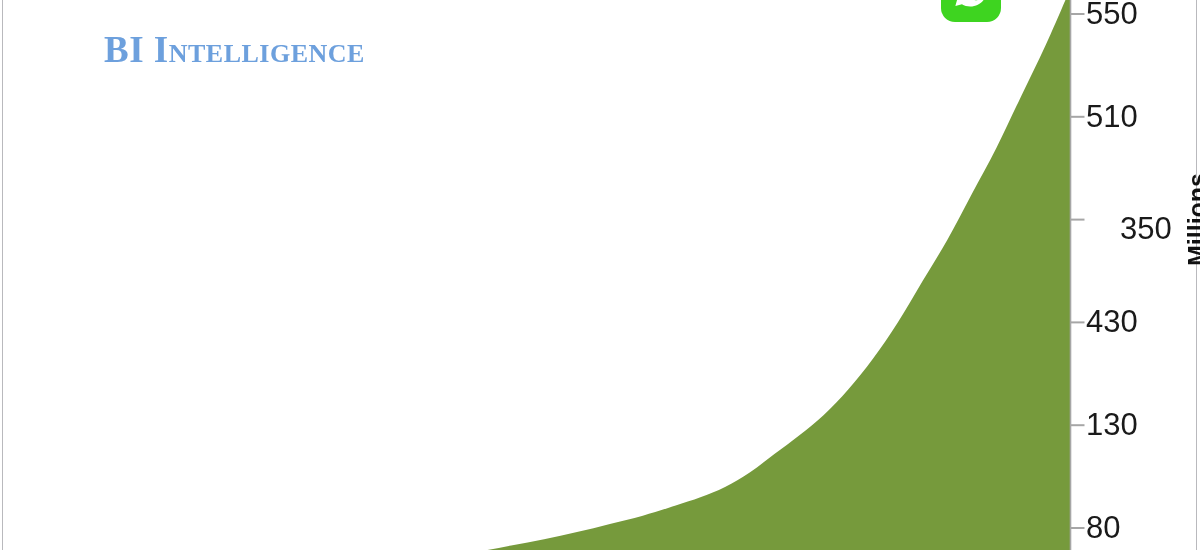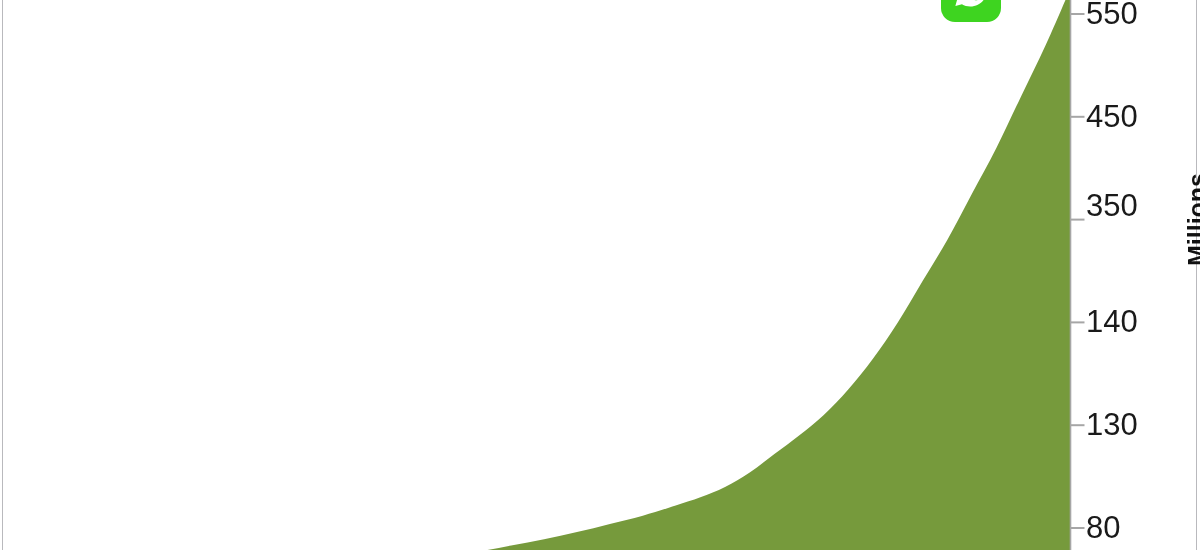--- a/index.html
+++ b/index.html
@@ -114,32 +114,36 @@
           <line x1="1070.5" y1="14" x2="1084.5" y2="14" stroke="#a6a6a6" stroke-width="2"></line>
           <line x1="1070.5" y1="116.80000000000001" x2="1084.5" y2="116.80000000000001" stroke="#a6a6a6" stroke-width="2"></line>
           <line x1="1070.5" y1="219.60000000000002" x2="1084.5" y2="219.60000000000002" stroke="#a6a6a6" stroke-width="2"></line>
           <line x1="1070.5" y1="322.4" x2="1084.5" y2="322.4" stroke="#a6a6a6" stroke-width="2"></line>
           <line x1="1070.5" y1="425.2" x2="1084.5" y2="425.2" stroke="#a6a6a6" stroke-width="2"></line>
           <line x1="1070.5" y1="528" x2="1084.5" y2="528" stroke="#a6a6a6" stroke-width="2"></line>
         </g>
     </g>
   </svg>
 
+  <div class="brand-logo">
+    <span class="lead">BI</span>
+    <span>Intelligence</span>
+  </div>
 
   <div class="wa-icon">
     <svg width="60" height="60" viewBox="0 0 60 60">
       <path d="M30 13.5c-9.1 0-16.5 7.1-16.5 15.8 0 3.1 0.95 6 2.6 8.45l-1.75 6.3 6.6-1.7c2.4 1.4 5.2 2.2 8.25 2.2 9.1 0 16.5-7.1 16.5-15.8S39.1 13.5 30 13.5z" fill="#ffffff"></path>
       <path d="M38.6 33.4c-0.45-0.25-2.7-1.35-3.1-1.5-0.42-0.16-0.72-0.24-1.03 0.24-0.3 0.46-1.18 1.47-1.45 1.77-0.27 0.3-0.53 0.33-0.98 0.08-0.45-0.24-1.93-0.72-3.67-2.29-1.36-1.22-2.27-2.73-2.54-3.19-0.26-0.46-0.03-0.71 0.2-0.94 0.21-0.21 0.45-0.54 0.68-0.81 0.23-0.27 0.3-0.46 0.45-0.77 0.15-0.3 0.08-0.57-0.04-0.81-0.12-0.24-1.03-2.52-1.41-3.45-0.37-0.9-0.75-0.78-1.03-0.8-0.26-0.01-0.57-0.02-0.87-0.02s-0.8 0.12-1.22 0.58c-0.42 0.46-1.6 1.57-1.6 3.82s1.64 4.43 1.87 4.74c0.23 0.3 3.22 4.95 7.8 6.94 1.09 0.47 1.94 0.75 2.6 0.96 1.09 0.35 2.09 0.3 2.88 0.18 0.88-0.13 2.7-1.1 3.08-2.17 0.38-1.06 0.38-1.97 0.27-2.16-0.11-0.19-0.42-0.31-0.87-0.55z" fill="#3ed420"></path>
     </svg>
   </div>
 
   <div id="ytick-labels">
       <div class="ytick" style="top: -2px;">550</div>
-      <div class="ytick" style="top: 100.8px;">450</div>
-      <div class="ytick" style="top: 190px;">350</div>
-      <div class="ytick" style="top: 306.4px;">140</div>
+      <div class="ytick" style="top: 100.8px;">510</div>
+      <div class="ytick" style="top: 213px; margin-left: 34px;">350</div>
+      <div class="ytick" style="top: 306.4px;">430</div>
       <div class="ytick" style="top: 409.2px;">130</div>
       <div class="ytick" style="top: 512px;">80</div>
     </div>
 
   <div class="yaxis-title">Millions</div>
 
 </div>
 
 </body></html>

